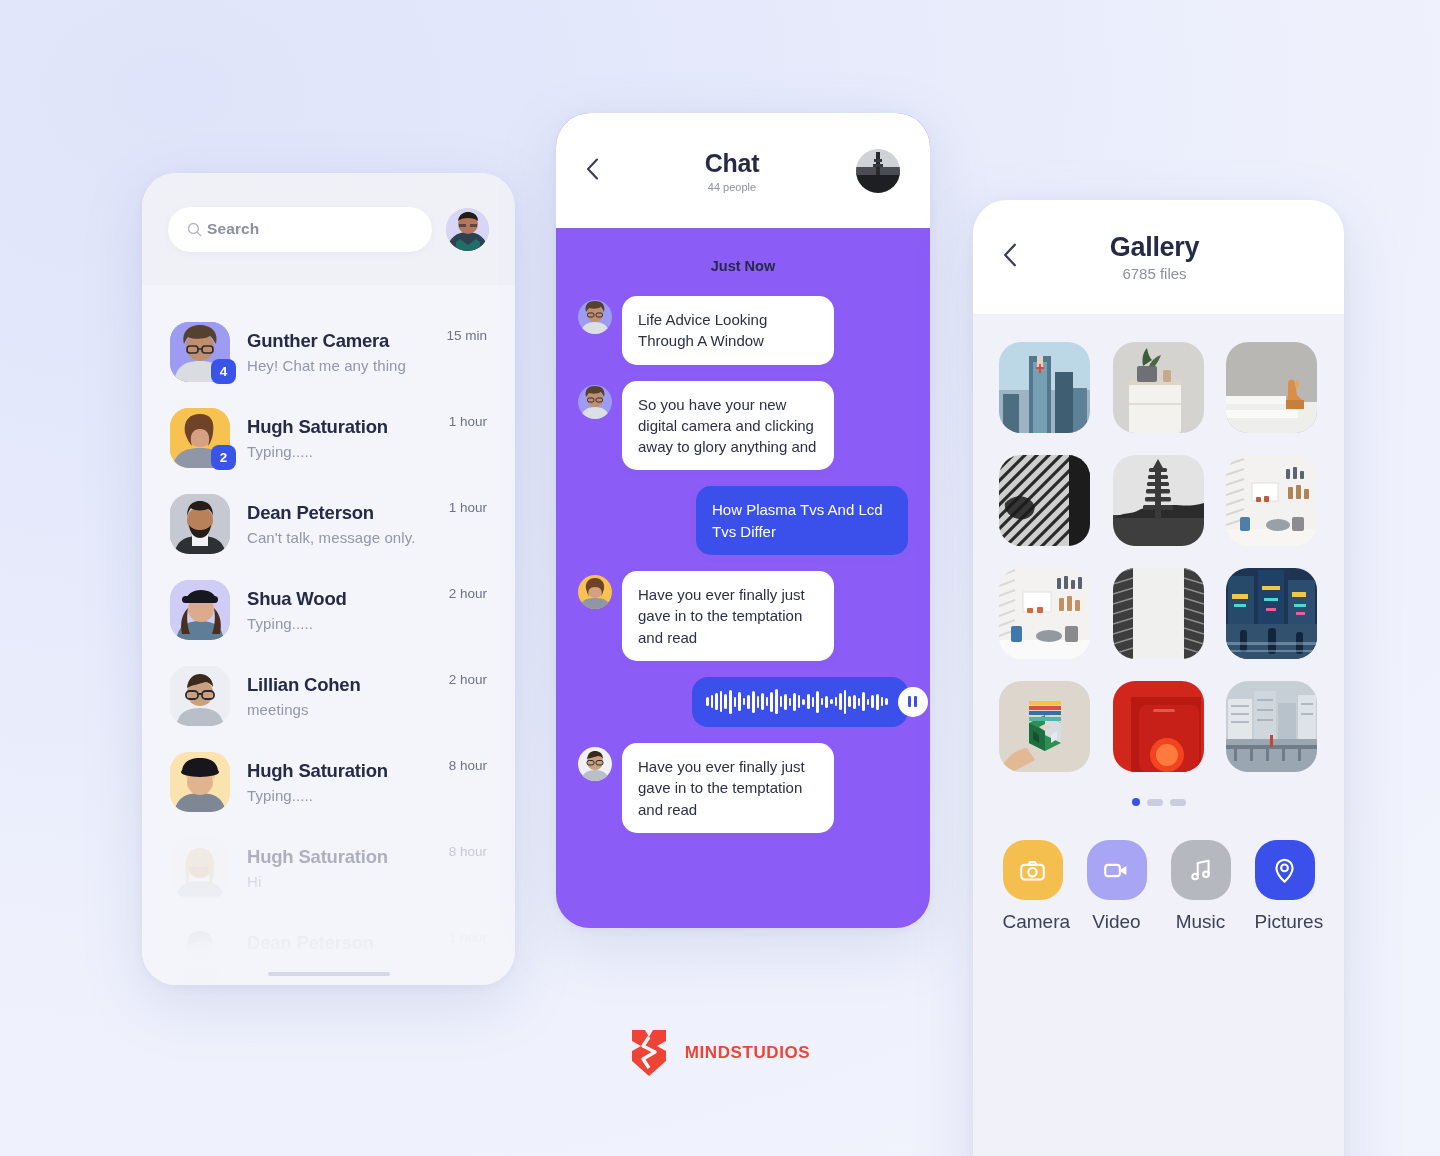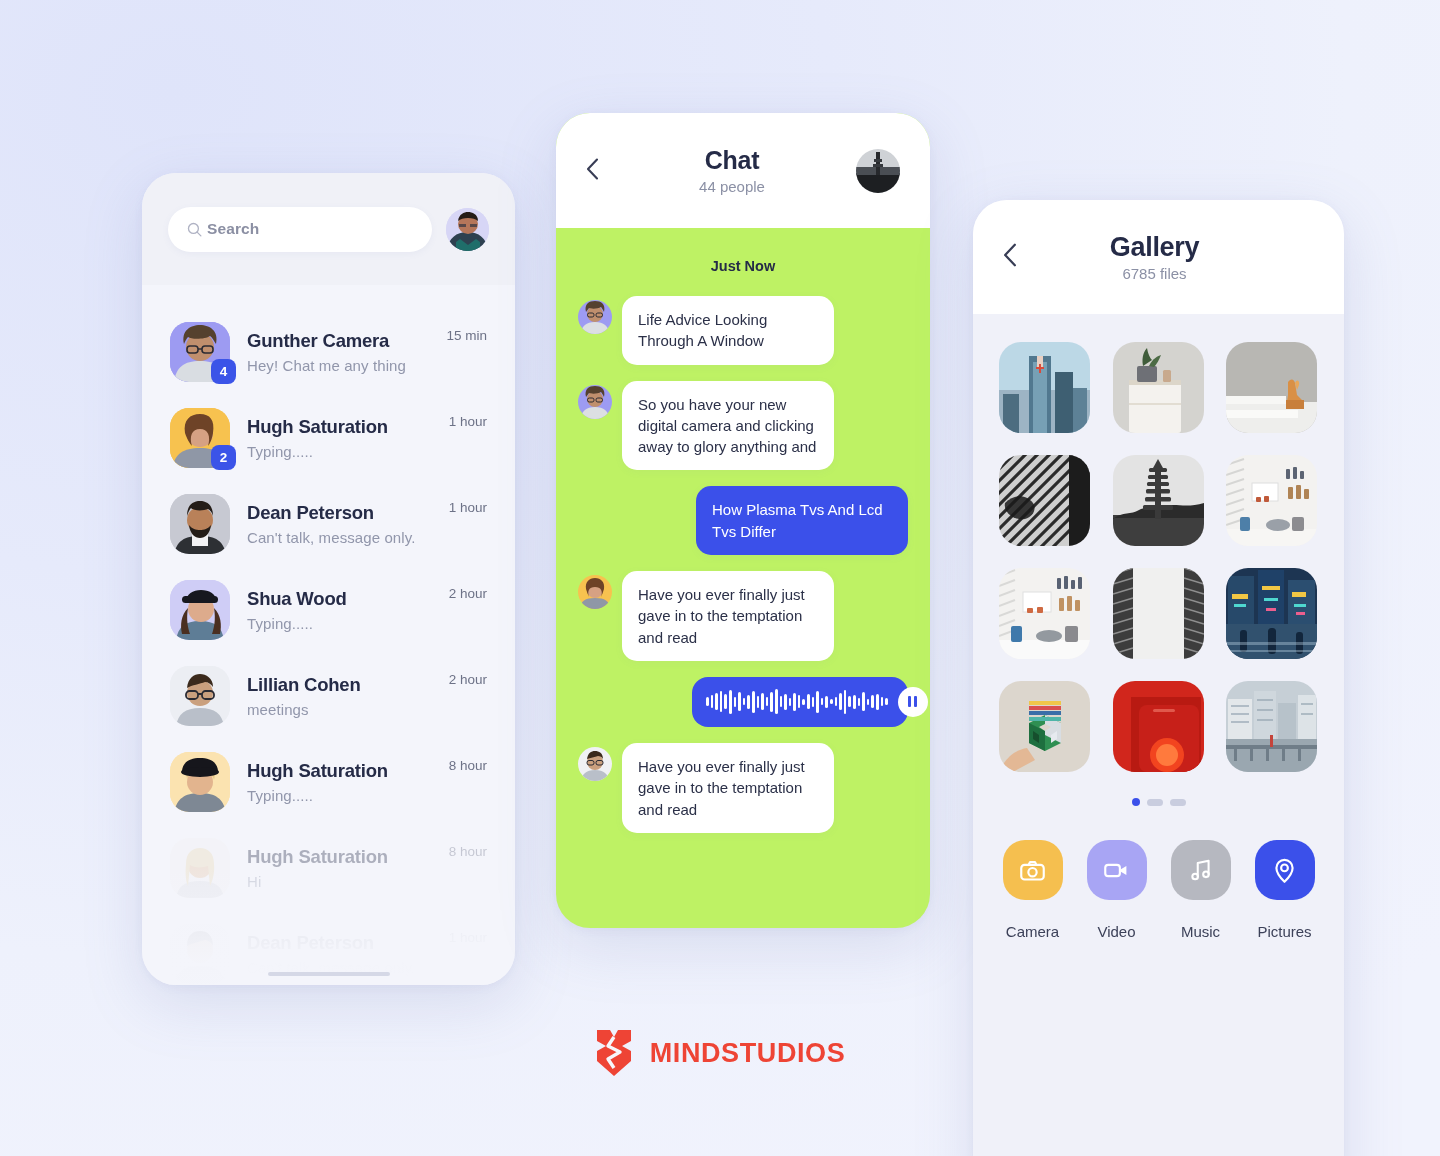--- a/index.html
+++ b/index.html
@@ -68,28 +68,28 @@
     position: absolute; left: 0; right: 0; bottom: 0; height: 130px;
     background: linear-gradient(to bottom, rgba(244,245,251,0) 0%, rgba(244,245,251,.93) 72%, #f4f5fb 100%);
     pointer-events: none;
   }
   .home-indicator {
     position: absolute; left: 50%; transform: translateX(-50%); bottom: 9px;
     width: 122px; height: 4px; border-radius: 3px; background: #d5d8e6;
   }
 
   
-  #panel-chat { left: 556px; top: 113px; width: 374px; height: 815px; background:#bef264; }
+  #panel-chat { left: 556px; top: 113px; width: 374px; height: 815px; background:#8b5cf6; }
   .chat-head {
     height: 115px; background: #ffffff;
     display: flex; align-items: center; padding: 0 30px; position: relative;
   }
   .chat-head-titles { flex: 1; text-align: center; }
   .chat-title { font-size: 25px; font-weight: 700; color: #252b47; letter-spacing: -.3px; }
-  .chat-sub2 { font-size: 15px; color: #8b90a5; margin-top: 3px; }
+  .chat-sub2 { font-size: 11px; color: #8b90a5; margin-top: 3px; }
   .head-round {
     width: 44px; height: 44px; border-radius: 50%; overflow: hidden; position: relative;
     flex: 0 0 auto;
   }
   .back-chevron { width: 22px; flex: 0 0 auto; }
 
   .msgs { padding: 22px 22px 0 22px; }
   .daystamp { text-align: center; font-size: 14.5px; font-weight: 700; color: #252b47; margin: 8px 0 22px; }
   .msg { display: flex; align-items: flex-start; gap: 10px; margin-bottom: 16px; }
   .msg.out { justify-content: flex-end; }
@@ -140,29 +140,29 @@
   .thumb { width: 91px; height: 91px; border-radius: 22px; overflow: hidden; position: relative; }
   .dots { display: flex; justify-content: center; align-items: center; gap: 7px; margin-top: 26px; }
   .dots .d { width: 16px; height: 7px; border-radius: 4px; background: #c9cddf; }
   .dots .d.on { width: 8px; height: 8px; border-radius: 50%; background: #3b50ea; }
   .actions { display: flex; justify-content: center; gap: 24px; margin-top: 34px; }
   .action { width: 60px; text-align: center; }
   .action .circ {
     width: 60px; height: 60px; border-radius: 22px;
     display: flex; align-items: center; justify-content: center; margin: 0 auto;
   }
-  .action .lbl { font-size: 15px; color: #3c4159; margin-top: 23px; }
+  .action .lbl { font-size: 19px; color: #3c4159; margin-top: 11px; }
 
   
   #footer-logo {
     position: absolute; left: 0; right: 0; top: 1028px;
     display: flex; align-items: center; justify-content: center; gap: 17px;
   }
   #footer-logo .wordmark {
-    font-size: 27px; font-weight: 700; color: #ee4435; letter-spacing: .6px;
+    font-size: 17px; font-weight: 700; color: #ee4435; letter-spacing: .6px;
   }
 
   
   .ph-img { position: absolute; inset: 0; }
 </style>
 </head>
 <body>
 
 <div class="panel" id="panel-list">
 

